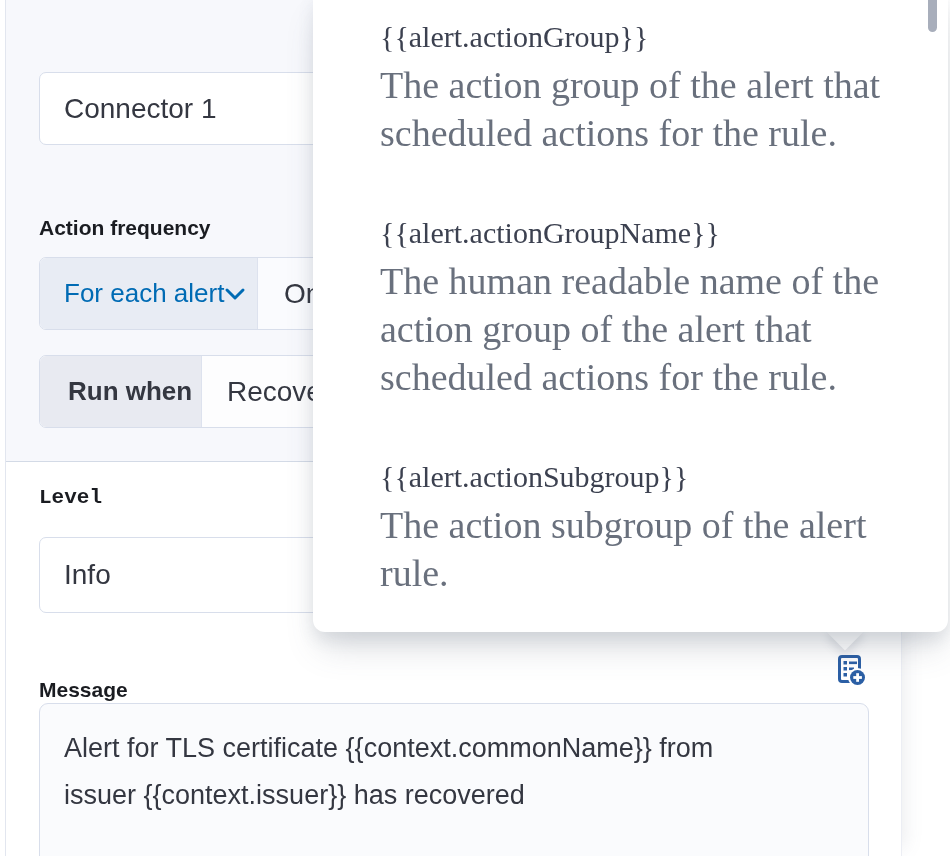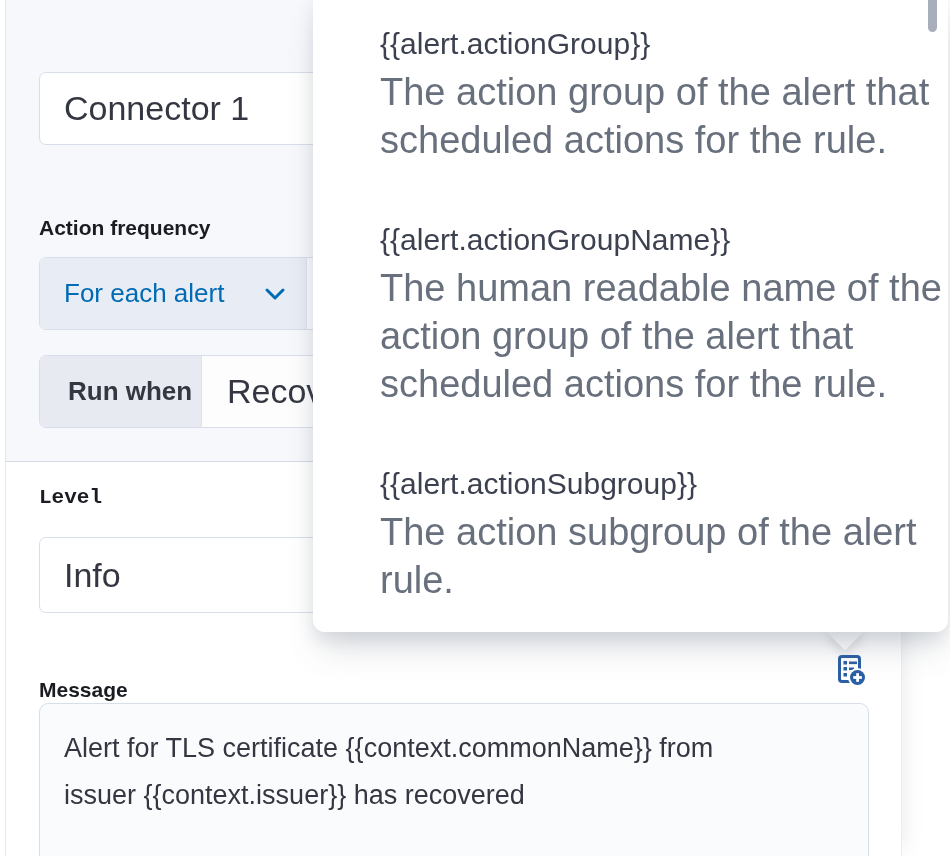--- a/index.html
+++ b/index.html
@@ -23,21 +23,21 @@
   }
   .form-label {
     position:absolute; left:33px; font-size:21px; font-weight:700; color:#1a1c21;
     white-space:nowrap;
   }
   .control {
     position:absolute; left:33px; width:830px; background:#ffffff;
     border:1px solid #d8deeb; border-radius:7px;
     display:flex; align-items:center; overflow:hidden;
   }
-  .control .value { font-size:34px; color:#343741; white-space:nowrap; }
+  .control .value { font-size:28px; color:#343741; white-space:nowrap; }
   .prepend {
     height:100%; display:flex; align-items:center; flex:0 0 auto;
     background:#e9ecf3; border-right:1px solid #dde2ee;
   }
   .prepend.blue { color:#006BB4; }
   .prepend .ptext { font-size:26px; white-space:nowrap; }
   .chev { flex:0 0 auto; }
   .field { height:100%; display:flex; align-items:center; flex:1 1 auto; background:#fcfdfe; }
   
   .msg-icon-btn {
@@ -57,21 +57,21 @@
     background:#ffffff; border-radius:8px 8px 12px 12px;
     box-shadow:0 22px 34px -8px rgba(85,96,115,.22), 0 8px 16px rgba(85,96,115,.12);
     overflow:hidden; z-index:20;
   }
   .popover-arrow {
     position:absolute; left:832px; top:619px; width:26px; height:26px;
     background:#ffffff; transform:rotate(45deg);
     box-shadow:4px 4px 10px rgba(85,96,115,.18);
     z-index:19;
   }
-  .pop-content { position:absolute; left:67px; top:28px; right:56px; }
+  .pop-content { position:absolute; left:67px; top:21px; right:56px;font-family:Liberation Serif, serif; }
   .var-item { margin-bottom:52px; cursor:pointer; }
   .var-name { font-size:30px; line-height:48px; color:#3c4150; white-space:nowrap; }
   .var-desc { font-size:38px; line-height:48px; color:#69707D; white-space:nowrap; }
   .scroll-thumb {
     position:absolute; right:11px; top:3px; width:9px; height:37px;
     background:#a8aebb; border-radius:5px;
   }
 </style>
 </head>
 <body>
@@ -83,21 +83,21 @@
     <div class="section-top">
 
 
       <div class="control" style="top:72px; height:73px;">
         <span class="value" style="padding-left:24px;">Connector 1</span>
       </div>
 
       <div class="form-label" style="top:216px;">Action frequency</div>
 
       <div class="control" style="top:257px; height:73px;">
-        <div class="prepend blue" style="width:267px; padding:0 20px 0 24px; background:#e8ecf4;">
+        <div class="prepend blue" style="width:218px; padding:0 20px 0 24px; background:#e8ecf4;">
           <span class="ptext" style="color:#006BB4;">For each alert</span>
           <span class="chev" style="margin-left:auto; display:flex;">
             <svg width="22" height="14" viewBox="0 0 22 14">
               <polyline points="3,3 11,11 19,3" fill="none" stroke="#006BB4" stroke-width="3" stroke-linecap="round" stroke-linejoin="round"></polyline>
             </svg>
           </span>
         </div>
         <div class="field" style="background:#fafbfe;">
           <span class="value" style="padding-left:26px;">On check intervals</span>
         </div>

